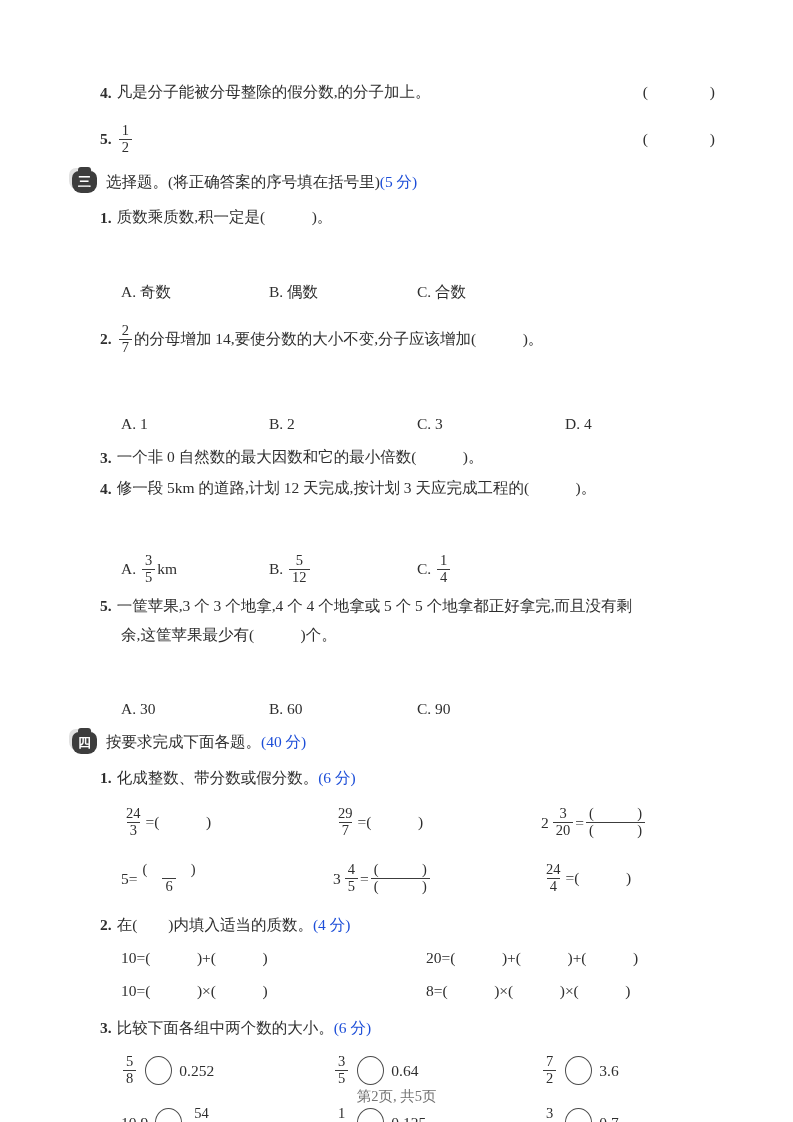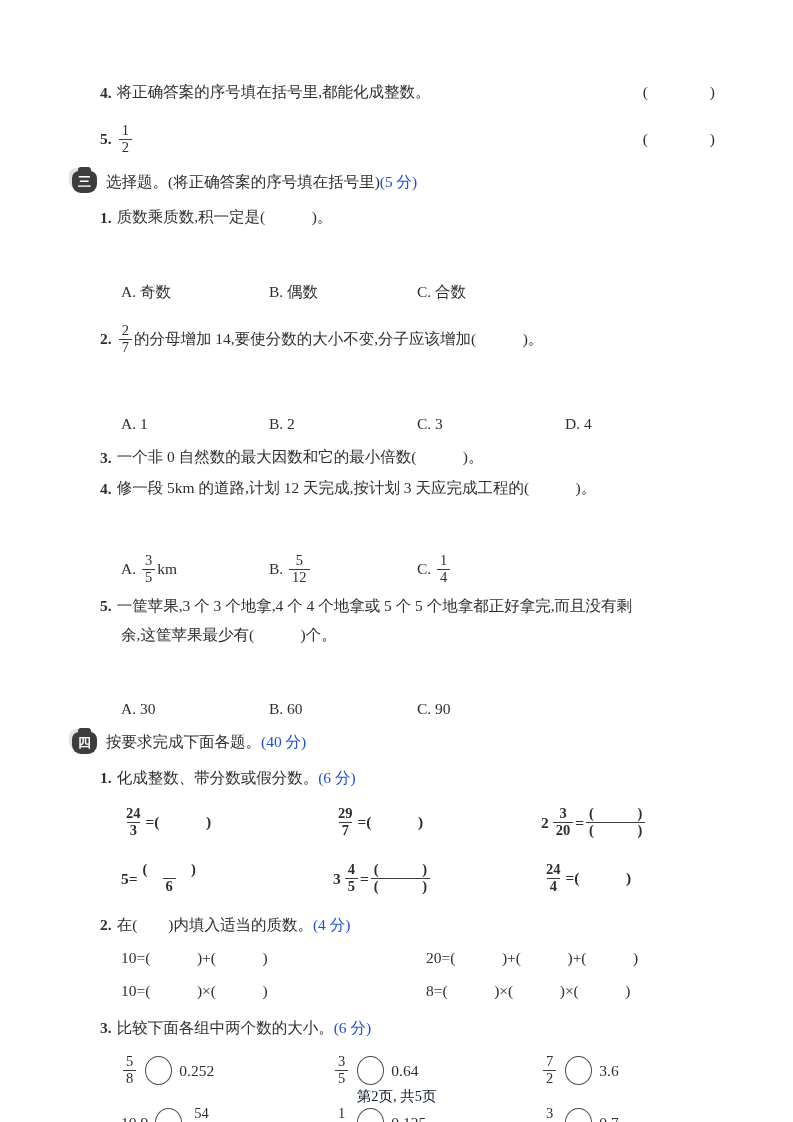--- a/index.html
+++ b/index.html
@@ -44,47 +44,47 @@
   .stem { margin-bottom:10px; display:flex; align-items:center; }
   .stem.tall { min-height:44px; }
   .opts { display:grid; grid-template-columns:148px 148px 148px 1fr;
           margin:0 0 14px 21px; align-items:center; }
   .opts.tall { min-height:44px; margin-bottom:10px; }
   .opt { display:flex; align-items:center; white-space:pre;margin-top:44px; }
   .cont-line { margin-left:21px; margin-bottom:10px; }
 
   
   .fill-grid { display:grid; grid-template-columns:212px 208px 1fr;
-               margin-left:21px; align-items:center; min-height:56px;font-weight:bold; }
+               margin-left:21px; align-items:center; min-height:56px; }
   .cell { display:flex; align-items:center; white-space:pre; }
   .qtitle { display:flex; align-items:center; margin-bottom:6px; }
   .prime-grid { display:grid; grid-template-columns:305px 1fr;
                 margin-left:21px; align-items:center; min-height:33px; white-space:pre; }
   .cmp-grid { display:grid; grid-template-columns:212px 208px 1fr;
               margin-left:21px; align-items:center; min-height:52px; }
   .cmp { display:flex; align-items:center; gap:7px; white-space:pre; }
   .circle {
     display:inline-block; width:27px; height:29px;
     border:1.5px solid #4c4c4c; border-radius:50%;
   }
 
   .footer {
     position:absolute; left:0; right:0; bottom:16px; text-align:center;
-    font-size:14.5px; color:#0f172a;
+    font-size:14.5px; color:#737373;
   }
 </style>
 </head>
 <body>
 
 <div class="page">
   <div class="content">
 
     <div class="tf-row">
       <span class="qnum">4.</span>
-      <span>将正确答案的序号填在括号里,都能化成整数。</span>
+      <span>凡是分子能被分母整除的假分数,的分子加上。</span>
       <span class="tf-bracket">(　　　　)</span>
     </div>
 
     <div class="tf-row" style="margin-bottom:16px;">
       <span class="qnum">5.</span>
       <span class="frac">
         <span class="num">1</span>
         <span class="den">2</span>
       </span>
       <span class="tf-bracket">(　　　　)</span>

